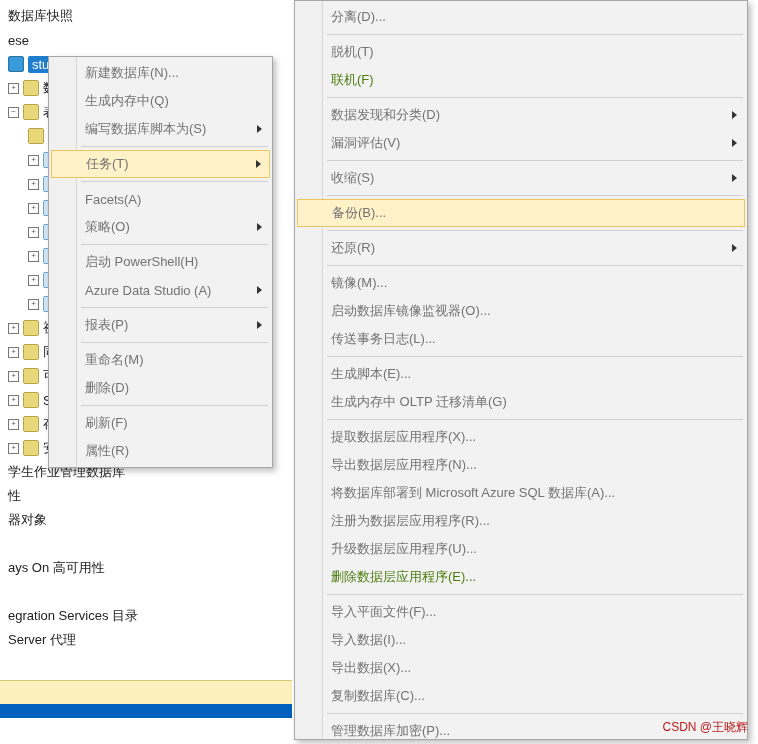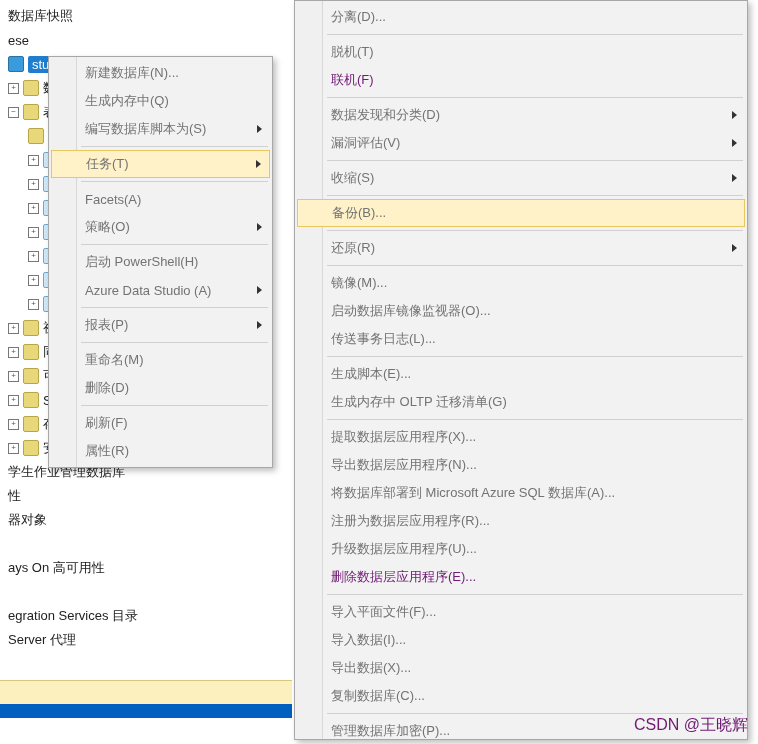--- a/index.html
+++ b/index.html
@@ -79,21 +79,21 @@
       padding-right: 22px;
       color: #737373;
       cursor: default;
       position: relative;
     }
     .menu-item.highlighted {
       background: #fff2c8;
       border: 1px solid #e8c75f;
       margin: 0 0px;
     }
-    .menu-item.disabled { color: #701a75; }
+    .menu-item.disabled { color: #4d7c0f; }
     .menu-sep {
       height: 1px;
       background: #d0d0d0;
       margin: 3px 2px 3px 30px;
     }
     .submenu-arrow {
       position: absolute;
       right: 8px;
       top: 50%;
       transform: translateY(-50%);
@@ -114,22 +114,22 @@
       position: absolute;
       left: 0; bottom: 26px;
       width: 292px;
       height: 14px;
       background: #0060c0;
     }
     .watermark {
       position: absolute;
       right: 10px;
       bottom: 8px;
-      color: #701a75;
-      font-size: 16px;
+      color: #b91c1c;
+      font-size: 12px;
       z-index: 20;
     }
   </style>
 </head>
 <body>
 
 <div class="tree-area">
   <div class="tree-item">
       <span class="tree-label">数据库快照</span>
     </div>

